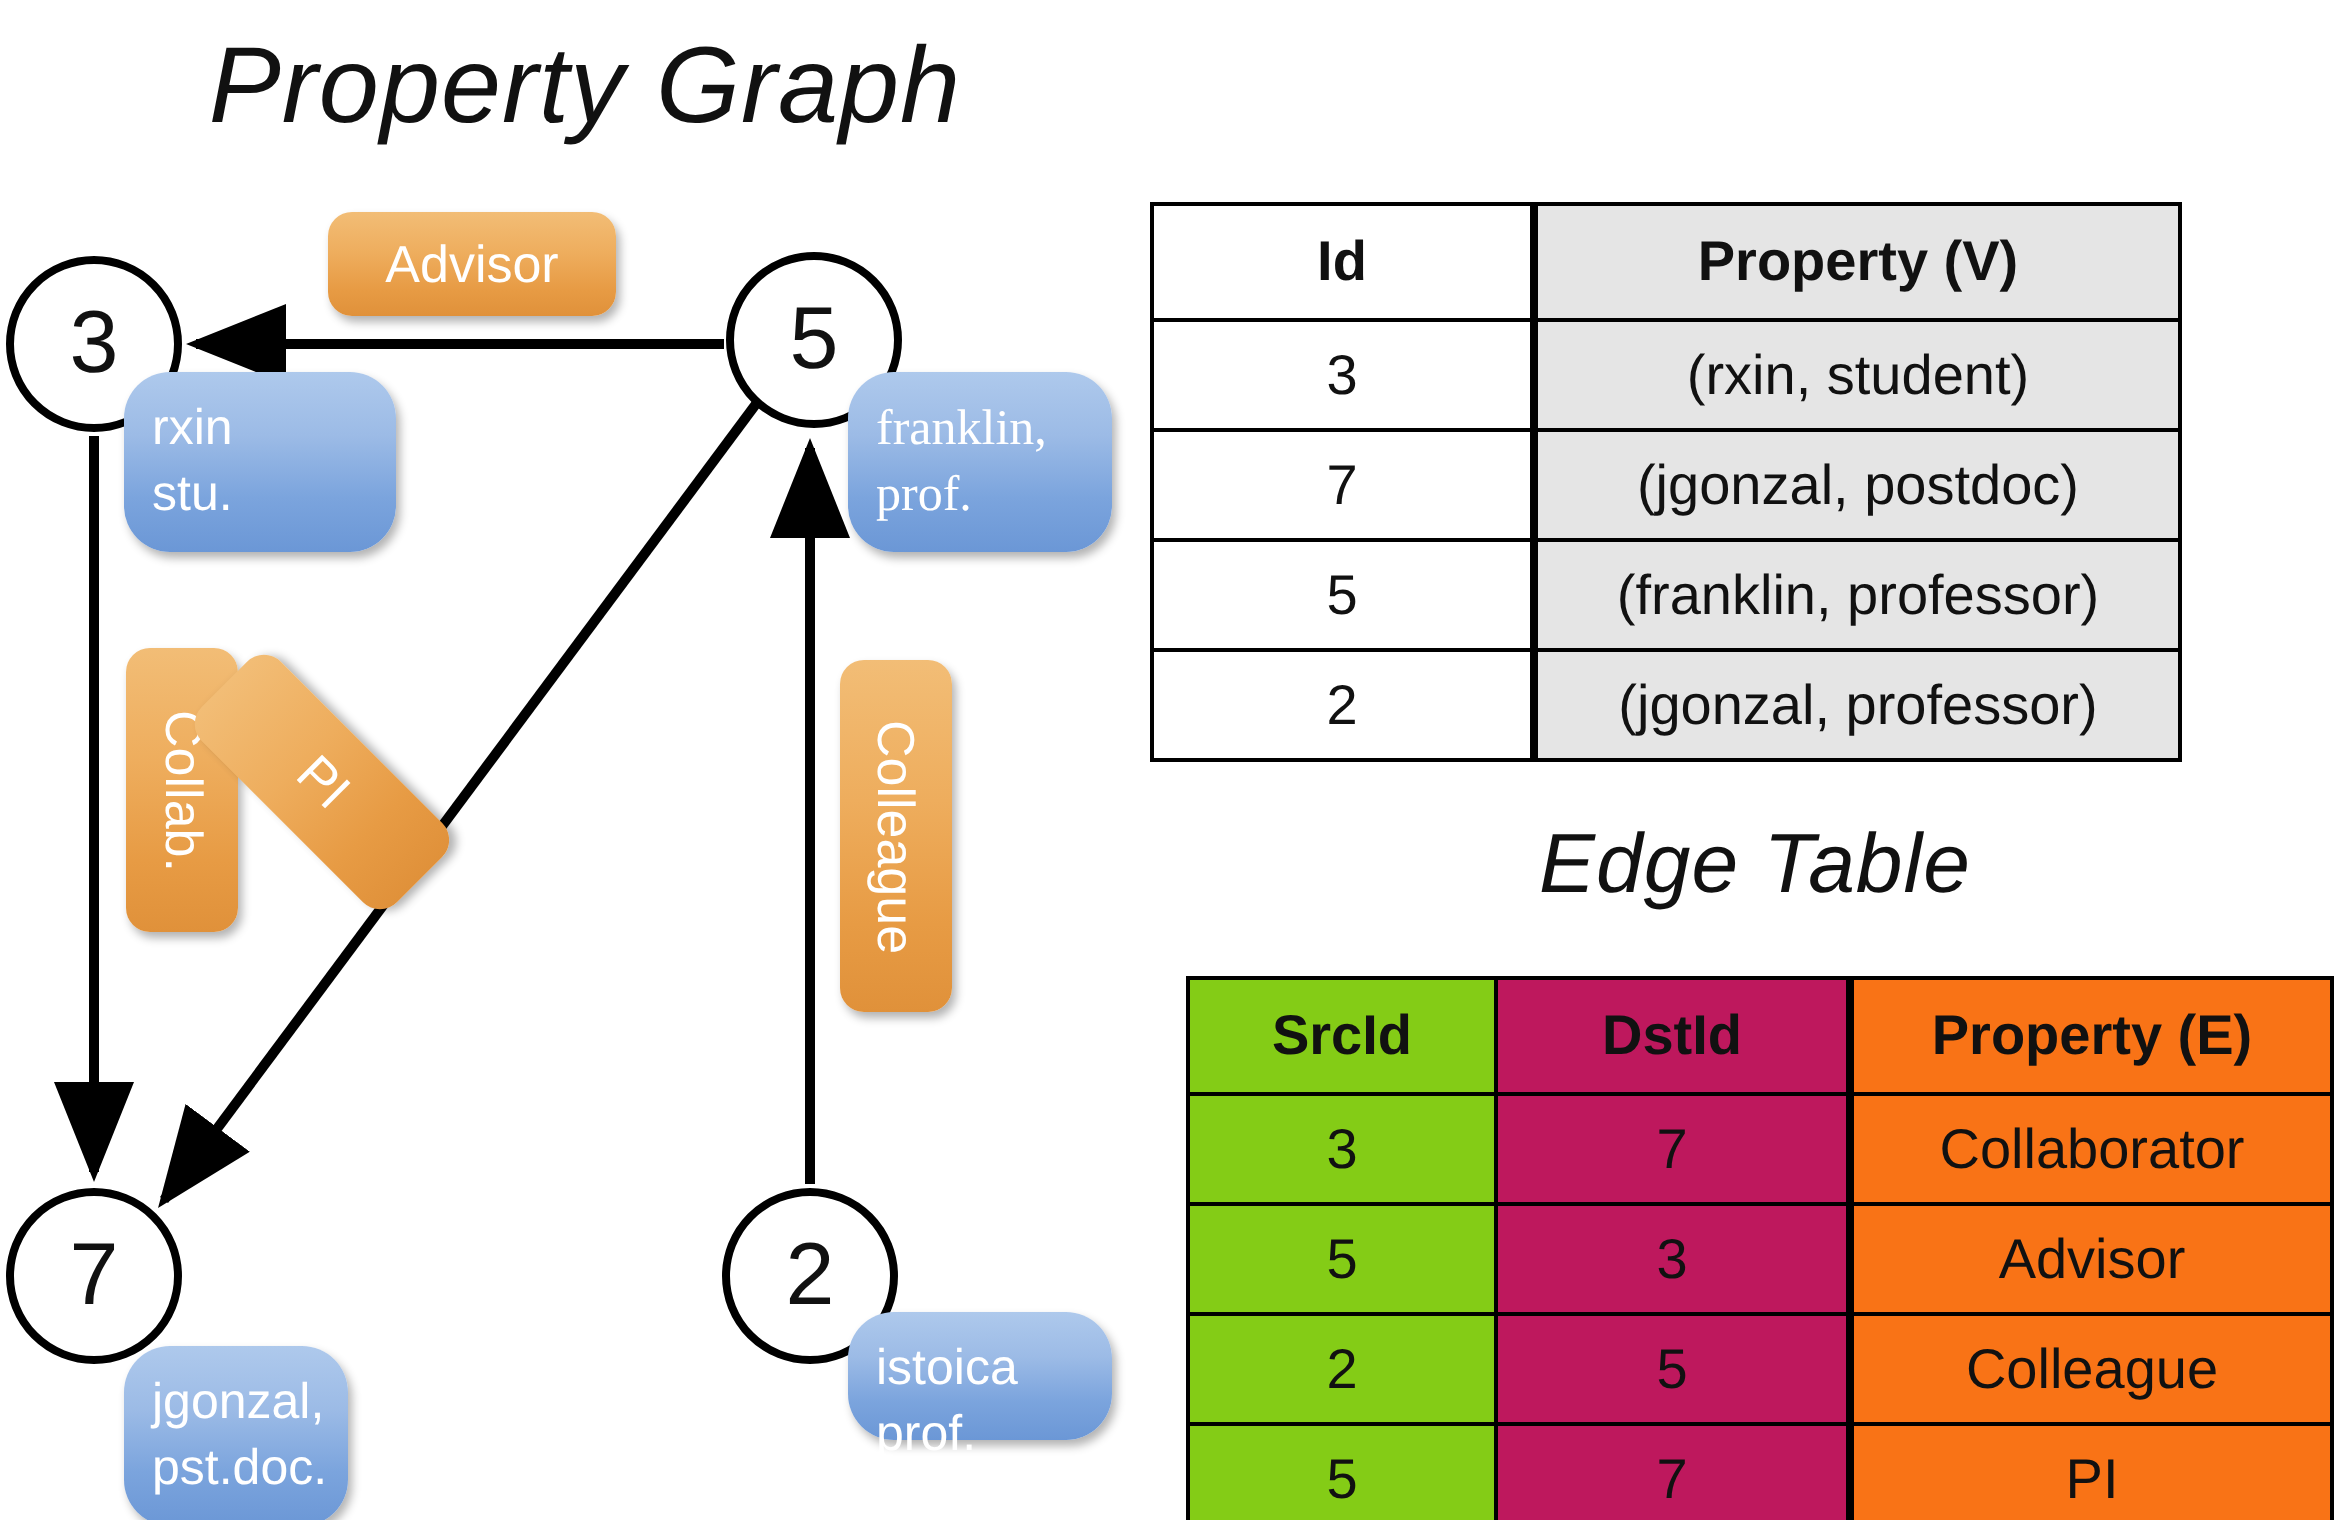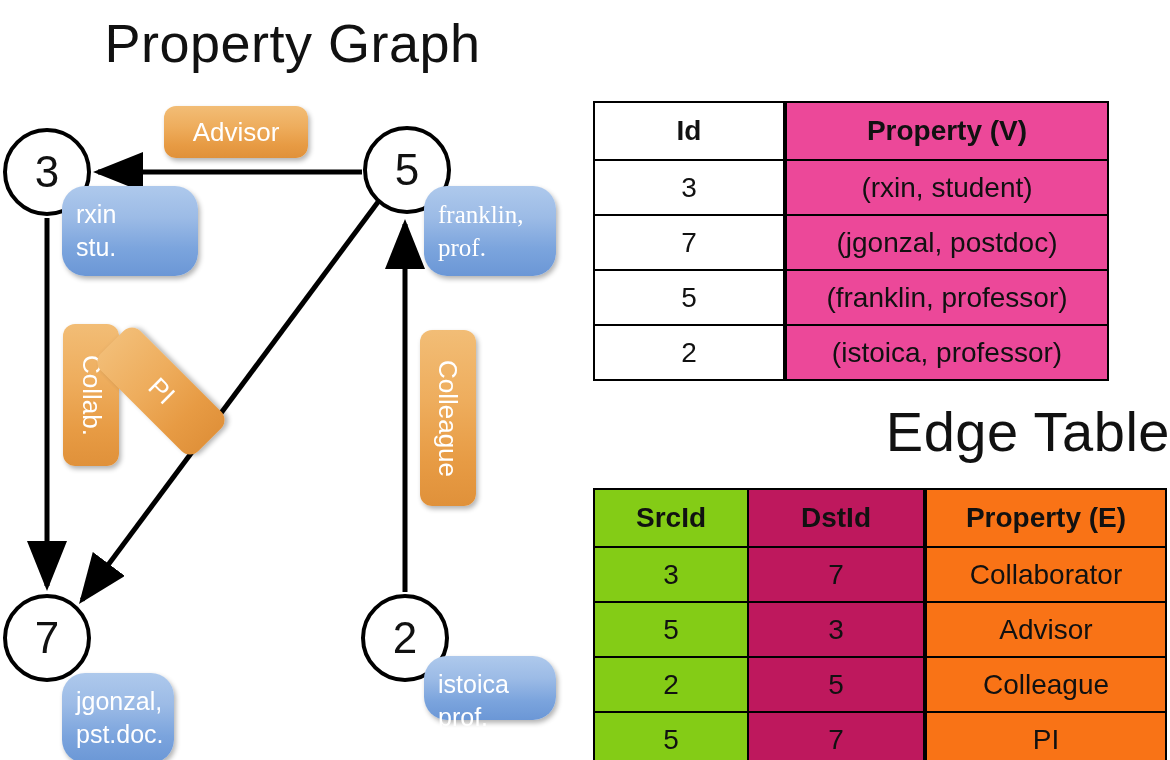--- a/index.html
+++ b/index.html
@@ -17,32 +17,33 @@
 
   
   .title {
     position: absolute;
     font-family: "Liberation Sans", sans-serif;
     font-weight: 300;
     letter-spacing: 0.5px;
     color: #111;
     white-space: nowrap;
     text-align: center;
+    font-style: italic;
   }
   #title-property-graph {
     left: 0; top: 8px; width: 585px;
     font-size: 54px; line-height: 70px;
   }
   #title-vertex-table {
     left: 585px; top: 8px; width: 585px;
     font-size: 50px; line-height: 68px;
   }
   #title-edge-table {
     left: 585px; top: 398px; width: 585px;
-    font-size: 56px; line-height: 68px; text-align: right;
+    font-size: 42px; line-height: 68px;
   }
 
   
   #graph-panel { position: absolute; left: 0; top: 0; width: 585px; height: 760px; }
   #graph-edges { position: absolute; left: 0; top: 0; width: 585px; height: 760px; }
 
   .node {
     position: absolute;
     width: 88px; height: 88px;
     border: 4px solid #000;
@@ -122,25 +123,25 @@
     text-align: center;
     font-weight: 300;
     color: #111;
     padding: 0;
   }
   .data-table thead th {
     font-weight: bold;
     font-size: 28px;
   }
 
-  #vertex-table { left: 593px; top: 101px; width: 516px; }
+  #vertex-table { left: 575px; top: 101px; width: 516px; }
   #vertex-table thead th { height: 56px; }
   #vertex-table tbody td { height: 53px; font-size: 28px; }
   #vertex-table .col-id   { width: 188px; background: #ffffff; }
-  #vertex-table .col-prop { background: #ec4899; }
+  #vertex-table .col-prop { background: #e5e5e5; }
 
   #edge-table { left: 593px; top: 488px; width: 574px; }
   #edge-table thead th { height: 56px; }
   #edge-table tbody td { height: 53px; font-size: 28px; }
   #edge-table .col-src { width: 152px; background: #84cc16; }
   #edge-table .col-dst { width: 174px; background: #be185d; }
   #edge-table .col-eprop { background: #f97316; }
 
   .thick-sep { border-left-width: 4px !important; }
 </style>
@@ -223,21 +224,21 @@
       <tr>
         <td class="col-id">7</td>
         <td class="col-prop thick-sep">(jgonzal, postdoc)</td>
       </tr>
       <tr>
         <td class="col-id">5</td>
         <td class="col-prop thick-sep">(franklin, professor)</td>
       </tr>
       <tr>
         <td class="col-id">2</td>
-        <td class="col-prop thick-sep">(istoica, professor)</td>
+        <td class="col-prop thick-sep">(jgonzal, professor)</td>
       </tr>
     </tbody>
   </table>
 
   <table class="data-table" id="edge-table">
     <thead>
       <tr>
         <th class="col-src">SrcId</th>
         <th class="col-dst">DstId</th>
         <th class="col-eprop thick-sep">Property (E)</th>

